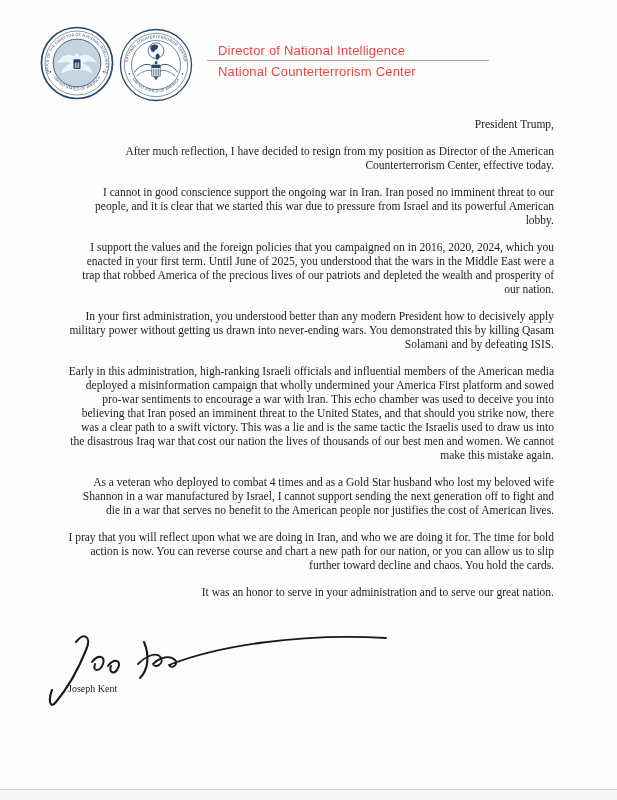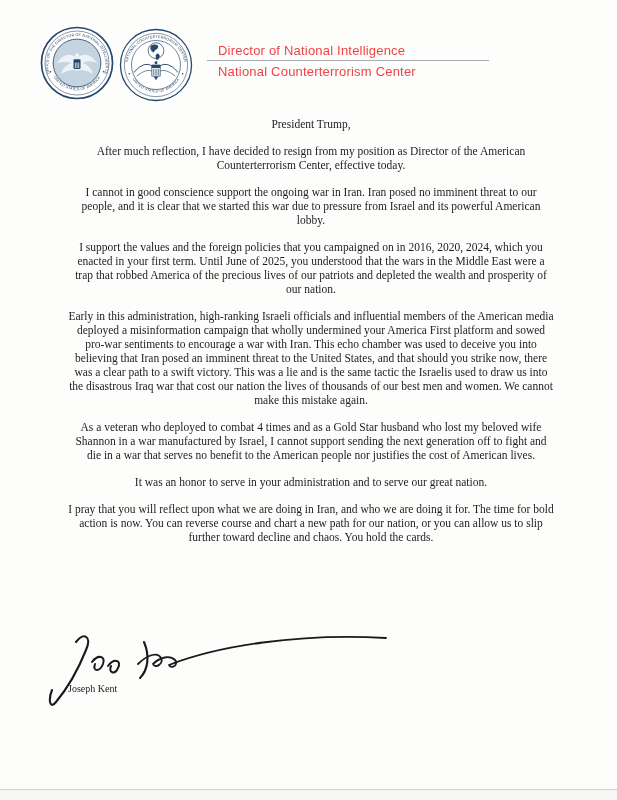--- a/index.html
+++ b/index.html
@@ -39,21 +39,21 @@
   }
 
   
   .letter-body {
     position: absolute;
     left: 68px;
     top: 117px;
     width: 486px;
     font-size: 11.5px;
     line-height: 14px;
-    text-align: center;
+    text-align: right;
   }
   .letter-body p { margin: 0 0 13px 0; }
 
   
   .sig-svg { position: absolute; left: 48px; top: 626px; }
   .sig-block {
     position: absolute;
     left: 68px;
     top: 682px;
     font-size: 10px;
@@ -142,24 +142,25 @@
 
   <div class="lh-agency">Director of National Intelligence</div>
   <div class="lh-divider"></div>
   <div class="lh-center">National Counterterrorism Center</div>
 
   <div class="letter-body">
     <p>President Trump,</p>
     <p>After much reflection, I have decided to resign from my position as Director of the American Counterterrorism Center, effective today.</p>
     <p>I cannot in good conscience support the ongoing war in Iran. Iran posed no imminent threat to our people, and it is clear that we started this war due to pressure from Israel and its powerful American lobby.</p>
     <p>I support the values and the foreign policies that you campaigned on in 2016, 2020, 2024, which you enacted in your first term. Until June of 2025, you understood that the wars in the Middle East were a trap that robbed America of the precious lives of our patriots and depleted the wealth and prosperity of our nation.</p>
+    <p>In your first administration, you understood better than any modern President how to decisively apply military power without getting us drawn into never-ending wars. You demonstrated this by killing Qasam Solamani and by defeating ISIS.</p>
     <p>Early in this administration, high-ranking Israeli officials and influential members of the American media deployed a misinformation campaign that wholly undermined your America First platform and sowed pro-war sentiments to encourage a war with Iran. This echo chamber was used to deceive you into believing that Iran posed an imminent threat to the United States, and that should you strike now, there was a clear path to a swift victory. This was a lie and is the same tactic the Israelis used to draw us into the disastrous Iraq war that cost our nation the lives of thousands of our best men and women. We cannot make this mistake again.</p>
     <p>As a veteran who deployed to combat 4 times and as a Gold Star husband who lost my beloved wife Shannon in a war manufactured by Israel, I cannot support sending the next generation off to fight and die in a war that serves no benefit to the American people nor justifies the cost of American lives.</p>
+    <p>I pray that you will reflect upon what we are doing in Iran, and who we are doing it for. The time for bold action is now. You can reverse course and chart a new path for our nation, or you can allow us to slip further toward decline and chaos. You hold the cards.</p>
     <p>It was an honor to serve in your administration and to serve our great nation.</p>
-    <p>I pray that you will reflect upon what we are doing in Iran, and who we are doing it for. The time for bold action is now. You can reverse course and chart a new path for our nation, or you can allow us to slip further toward decline and chaos. You hold the cards.</p>
   </div>
 
   <svg class="sig-svg" width="345" height="88" viewBox="0 0 345 88">
     <g fill="none" stroke="#1a1a1a" stroke-linecap="round" stroke-linejoin="round">
 
       <path d="M28,16 C36,6 44,10 38,24 C30,44 18,64 8,76 C2,84 0,74 4,64" stroke-width="2.1"></path>
 
       <path d="M44,36 C50,28 58,30 55,38 C52,46 44,46 47,38" stroke-width="2"></path>
       <path d="M60,40 C66,32 74,34 70,42 C67,49 60,47 63,40" stroke-width="2"></path>
 

